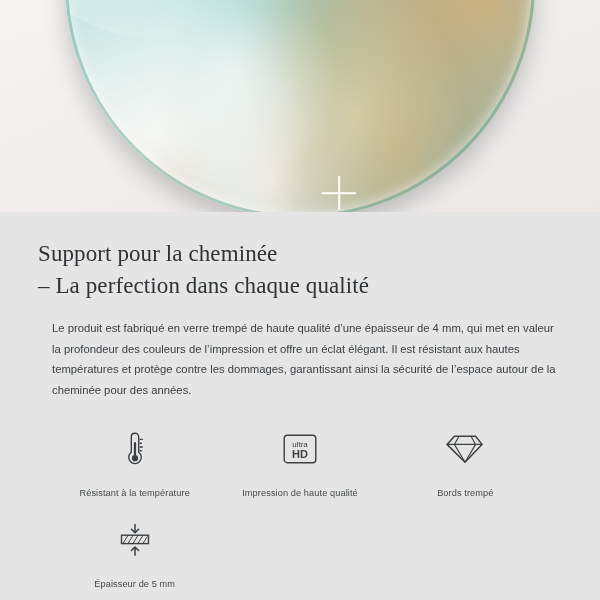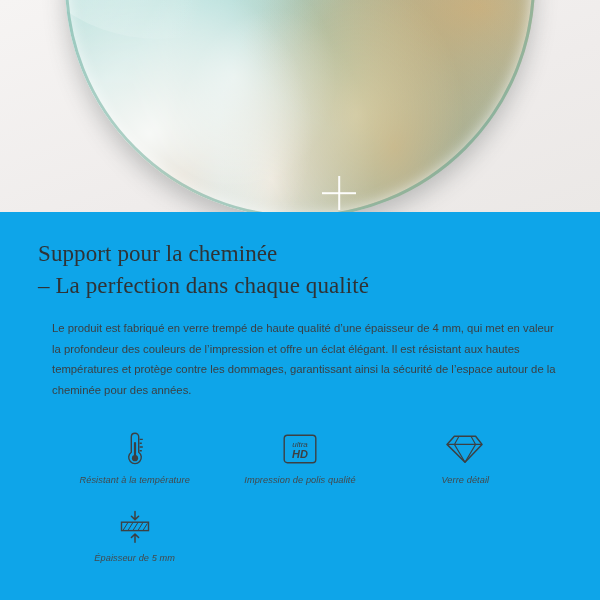--- a/index.html
+++ b/index.html
@@ -10,21 +10,21 @@
     width: 600px;
     height: 600px;
     background: #ffffff;
     font-family: "Liberation Sans", sans-serif;
     overflow: hidden;
   }
   .page {
     position: relative;
     width: 600px;
     height: 600px;
-    background: #0ea5e9;
+    background: #e5e5e5;
     overflow: hidden;
   }
 
   
   .hero {
     position: relative;
     width: 600px;
     height: 212px;
     overflow: hidden;
     background: #f5f3f2;
@@ -136,30 +136,29 @@
     row-gap: 4px;
     margin-top: 22px;
     padding: 0 14px;
   }
   .feature {
     display: flex;
     flex-direction: column;
     align-items: center;
     justify-content: flex-start;
     padding: 6px 4px 10px 4px;
-    font-style: italic;
   }
   .feature-icon {
     height: 42px;
     display: flex;
     align-items: center;
     justify-content: center;
   }
   .feature-label {
-    margin-top: 4px;
+    margin-top: 17px;
     font-size: 9.2px;
     color: #44484b;
     text-align: center;
     line-height: 12px;
     letter-spacing: 0.1px;
   }
   svg { display: block; }
 </style>
 </head>
 <body>
@@ -198,32 +197,32 @@
       </div>
 
       <div class="feature">
         <div class="feature-icon">
           <svg width="34" height="34" viewBox="0 0 34 34">
             <rect x="1.2" y="3.2" width="31.6" height="27.6" rx="3.2" fill="none" stroke="#3c4043" stroke-width="1.4"></rect>
             <text x="17" y="15.2" text-anchor="middle" font-family="Liberation Sans, sans-serif" font-size="8" fill="#3c4043">ultra</text>
             <text x="17" y="26.4" text-anchor="middle" font-family="Liberation Sans, sans-serif" font-size="11" font-weight="bold" fill="#3c4043">HD</text>
           </svg>
         </div>
-        <div class="feature-label">Impression de polis qualité</div>
+        <div class="feature-label">Impression de haute qualité</div>
       </div>
 
 
       <div class="feature">
         <div class="feature-icon">
           <svg width="38" height="32" viewBox="0 0 38 32">
             <path d="M8.4 3.2h21.2l6.4 8.2L19 29.2 1 11.4l7.4-8.2z" fill="none" stroke="#3c4043" stroke-width="1.5" stroke-linejoin="round"></path>
             <path d="M1 11.4h35M13 3.2l-4.6 8.2L19 29.2M25 3.2l4.6 8.2L19 29.2" fill="none" stroke="#3c4043" stroke-width="1.1"></path>
           </svg>
         </div>
-        <div class="feature-label">Verre détail</div>
+        <div class="feature-label">Bords trempé</div>
       </div>
 
 
       <div class="feature">
         <div class="feature-icon">
           <svg width="36" height="34" viewBox="0 0 36 34">
             <path d="M18 1.5v6.4M14.4 6.2 18 9.6l3.6-3.4" fill="none" stroke="#3c4043" stroke-width="1.5" stroke-linecap="round" stroke-linejoin="round"></path>
             <rect x="4.5" y="12.2" width="27" height="8.4" fill="none" stroke="#3c4043" stroke-width="1.4"></rect>
             <path d="M6 20.4l5-8M11 20.4l5-8M16 20.4l5-8M21 20.4l5-8M26 20.4l4.4-7" stroke="#3c4043" stroke-width="1"></path>
             <path d="M18 32.2v-6.4M14.4 27.5 18 24.1l3.6 3.4" fill="none" stroke="#3c4043" stroke-width="1.5" stroke-linecap="round" stroke-linejoin="round"></path>

